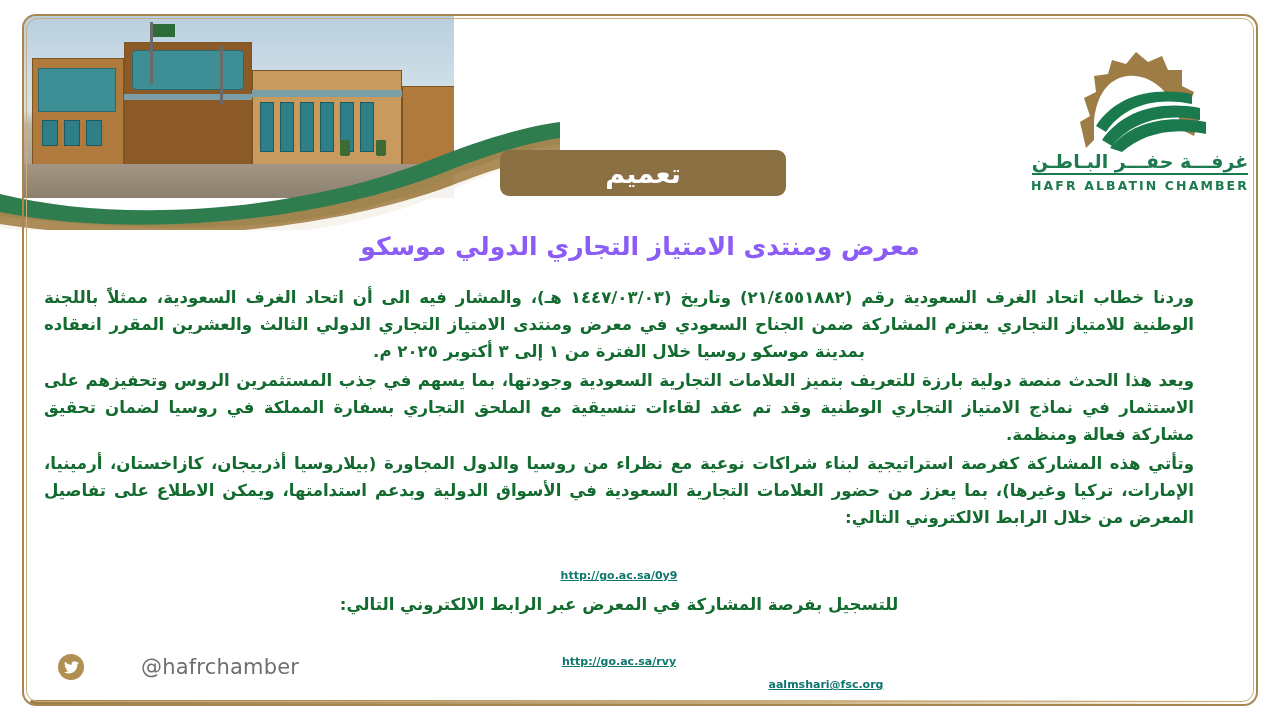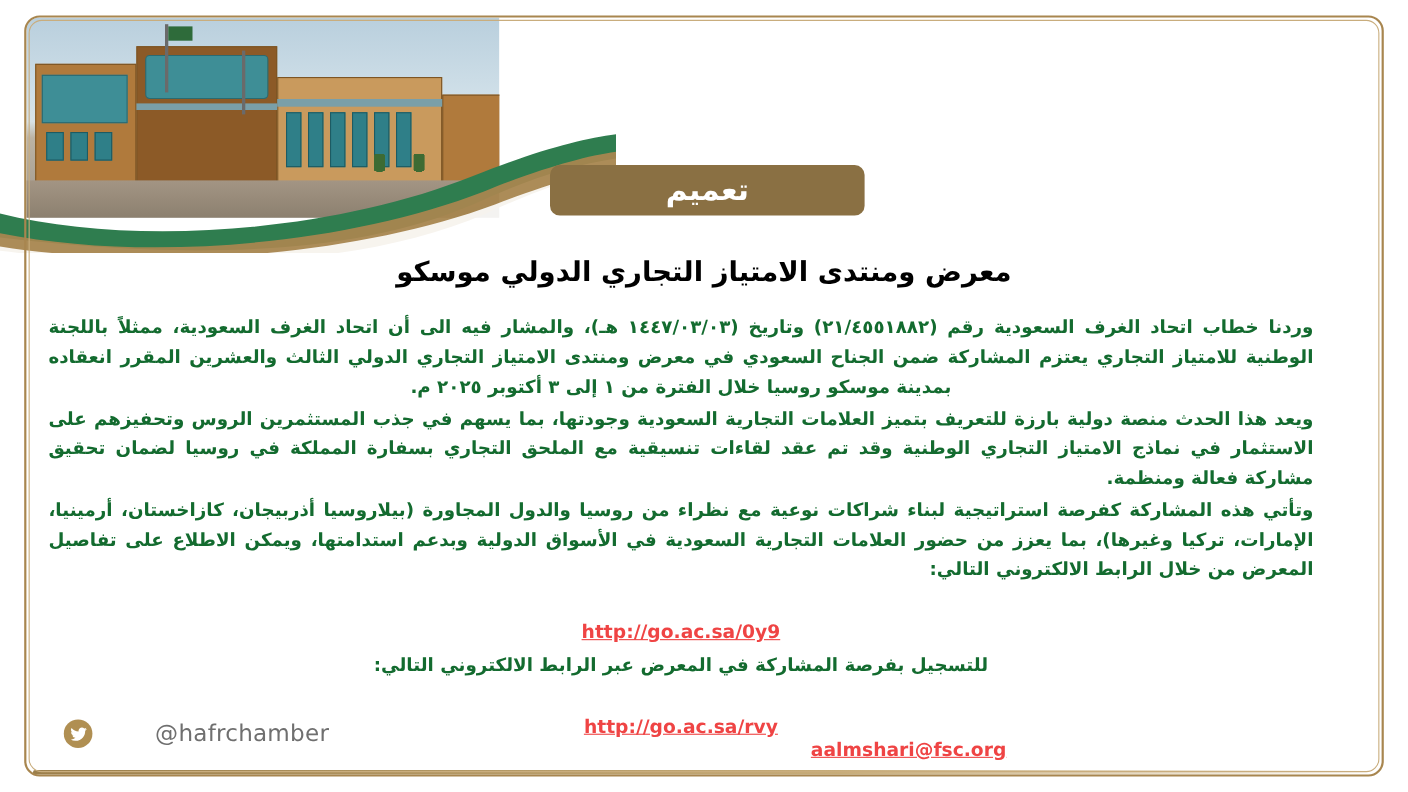--- a/index.html
+++ b/index.html
@@ -117,21 +117,21 @@
     margin-top:3px;
     white-space:nowrap;
     direction:ltr;
   }
 
   
   .title {
     position:absolute;
     left:0; right:0; top:232px;
     text-align:center;
-    color:#000000;
+    color:#8b5cf6;
     font-size:25px;
     font-weight:700;
   }
 
   .body-text {
     position:absolute;
     left:44px; top:284px;
     width:1150px;
     color:#136b2f;
     font-size:16.6px;
@@ -147,26 +147,26 @@
 
   .link-line {
     color:#136b2f;
     font-size:16.6px;
     font-weight:700;
     line-height:29px;
     direction:rtl;
     text-align:center;
   }
   a.url {
-    color:#ef4444;
+    color:#0f766e;
     text-decoration:underline;
     direction:ltr;
     unicode-bidi:embed;
     display:inline-block;
-    font-size:17px;
+    font-size:11px;
     font-weight:700;
     margin-top:28px;
   }
   .center { text-align:center; }
 
   
   .twitter {
     position:absolute;
     left:58px; bottom:40px;
     display:flex; align-items:center; gap:9px;
@@ -246,20 +246,34 @@
   </div>
 
   <svg class="swoosh" viewBox="0 0 560 110" preserveAspectRatio="none">
     <path d="M0,74 C120,104 300,92 430,40 C490,16 530,6 560,2 L560,24 C520,30 482,42 430,66 C300,122 120,110 0,96 Z" fill="#2f7d4f"></path>
     <path d="M0,92 C130,118 310,104 440,54 C495,32 532,22 560,18 L560,34 C528,40 494,50 442,74 C312,130 130,124 0,108 Z" fill="#a8864f" opacity=".95"></path>
     <path d="M0,104 C140,126 320,114 450,66 C500,46 534,38 560,34 L560,44 C536,48 504,58 452,80 C322,134 140,132 0,116 Z" fill="#ffffff" opacity=".9"></path>
   </svg>
 
   <div class="badge">تعميم</div>
 
+  <div class="logo">
+    <svg class="logo-mark" viewBox="0 0 180 108">
+      <path d="M36,104 L30,78 L40,72 L34,54 L46,48 L44,32 L58,30 L62,16 L76,20
+               L86,8 L98,18 L112,12 L118,26 L132,26 L132,42 L144,48 L138,64
+               L150,72 L144,92 L132,86 L128,70 C118,44 98,30 78,32
+               C58,34 46,52 44,78 L44,96 Z" fill="#9d7c46"></path>
+      <path d="M44,86 C62,58 96,44 140,52 L140,66 C100,58 70,70 54,94 Z" fill="#ffffff"></path>
+      <path d="M46,82 C64,54 98,42 142,50 L142,60 C102,52 72,64 56,88 Z" fill="#1a7a4d"></path>
+      <path d="M52,96 C72,68 106,56 150,64 L150,76 C110,68 80,80 62,102 Z" fill="#1a7a4d"></path>
+      <path d="M60,104 C80,80 112,70 156,78 L156,90 C118,82 90,92 72,108 Z" fill="#1a7a4d"></path>
+    </svg>
+    <div class="logo-ar">غرفـــة حفـــر البـاطـن</div>
+    <div class="logo-en">HAFR ALBATIN CHAMBER</div>
+  </div>
 
   <div class="title">معرض ومنتدى الامتياز التجاري الدولي موسكو</div>
 
   <div class="body-text">
     <div class="para p1">وردنا خطاب اتحاد الغرف السعودية رقم (٢١/٤٥٥١٨٨٢) وتاريخ (١٤٤٧/٠٣/٠٣ هـ)، والمشار فيه الى أن اتحاد الغرف السعودية، ممثلاً باللجنة الوطنية للامتياز التجاري يعتزم المشاركة ضمن الجناح السعودي في معرض ومنتدى الامتياز التجاري الدولي الثالث والعشرين المقرر انعقاده بمدينة موسكو روسيا خلال الفترة من ١ إلى ٣ أكتوبر ٢٠٢٥ م.</div>
     <div class="para p2">ويعد هذا الحدث منصة دولية بارزة للتعريف بتميز العلامات التجارية السعودية وجودتها، بما يسهم في جذب المستثمرين الروس وتحفيزهم على الاستثمار في نماذج الامتياز التجاري الوطنية وقد تم عقد لقاءات تنسيقية مع الملحق التجاري بسفارة المملكة في روسيا لضمان تحقيق مشاركة فعالة ومنظمة.</div>
     <div class="para p3">وتأتي هذه المشاركة كفرصة استراتيجية لبناء شراكات نوعية مع نظراء من روسيا والدول المجاورة (بيلاروسيا أذربيجان، كازاخستان، أرمينيا، الإمارات، تركيا وغيرها)، بما يعزز من حضور العلامات التجارية السعودية في الأسواق الدولية وبدعم استدامتها، ويمكن الاطلاع على تفاصيل المعرض من خلال الرابط الالكتروني التالي:</div>
 
     <div class="link-line center">
       <a class="url" href="#">http://go.ac.sa/0y9</a>

